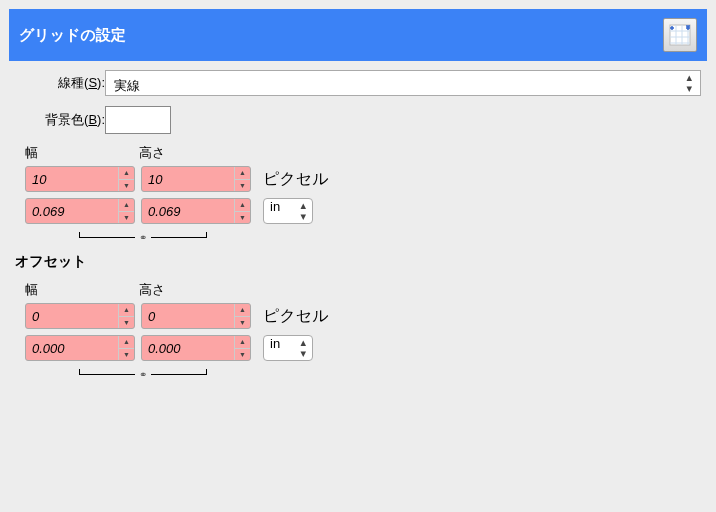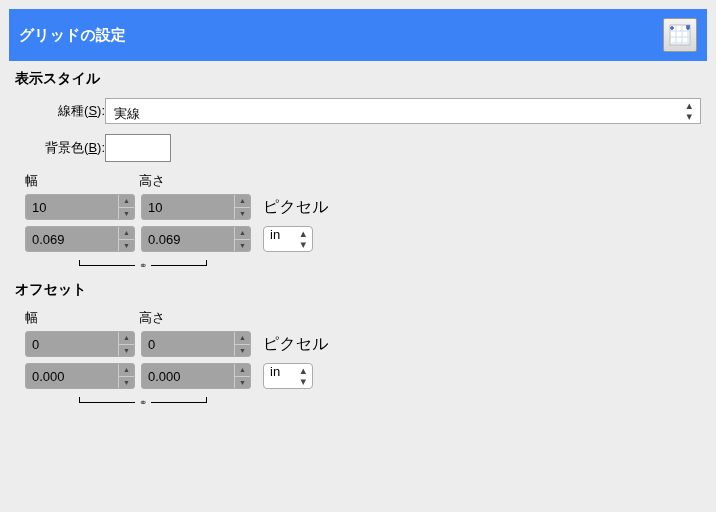--- a/index.html
+++ b/index.html
@@ -74,27 +74,28 @@
   }
   .swatch.black .swatch-inner { background: #000; }
   .swatch.white .swatch-inner { background: #fff; }
   .spacing-section { padding-left: 10px; }
   .colhead-row { display: flex; margin-bottom: 4px; }
   .colhead { width: 114px; font-size: 13px; }
   .spin-row { display: flex; align-items: center; margin-bottom: 6px; }
   .spinbox {
     width: 110px;
     height: 26px;
-    background: #a3a3a3;
+    background: #fca5a5;
     border: 1px solid #aaa;
     border-radius: 3px;
     display: flex;
     align-items: stretch;
     margin-right: 6px;
     overflow: hidden;
+    font-style: italic;
   }
   .spinbox .val {
     flex: 1;
     display: flex;
     align-items: center;
     padding-left: 6px;
     font-size: 13px;
   }
   .spinbox .arrows {
     width: 16px;
@@ -183,21 +184,20 @@
       <line x1="2" y1="5" x2="6" y2="5" stroke="#36c" stroke-width="1.5"></line>
       <line x1="18" y1="3" x2="22" y2="3" stroke="#36c" stroke-width="1.5"></line>
       <line x1="18" y1="5" x2="22" y2="5" stroke="#36c" stroke-width="1.5"></line>
       <line x1="20" y1="3" x2="20" y2="7" stroke="#36c" stroke-width="1.5"></line>
     </svg>
   </div>
 </div>
 
 <div class="content">
 
-  <div class="section-title">表示スタイル</div>
 
   <div class="row">
     <div class="label-col">
       <span>線種(</span><span class="underline">S</span><span>):</span>
     </div>
     <div class="select">
       <span>実線</span>
       <span class="caret">▴<br>▾</span>
     </div>
   </div>

